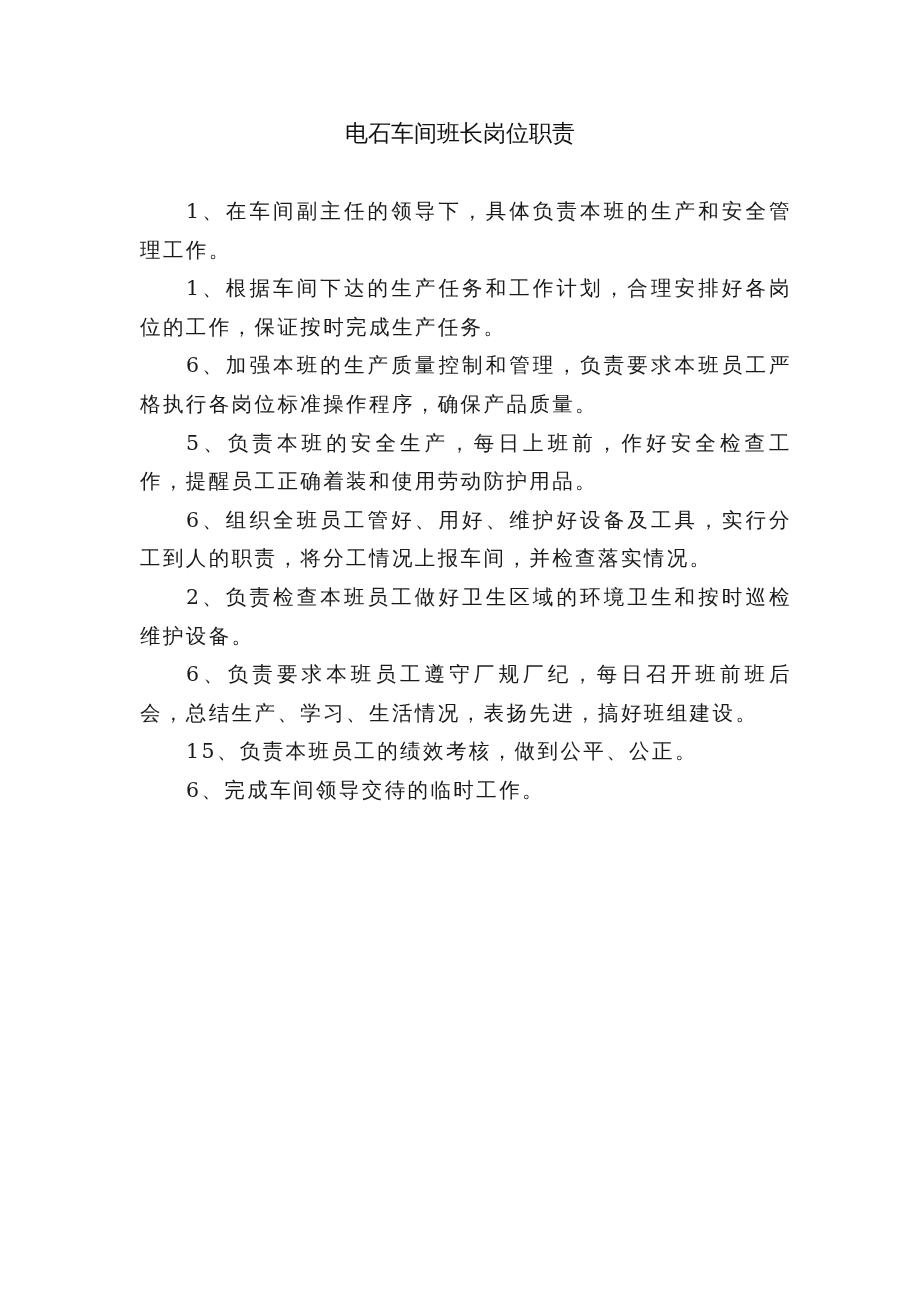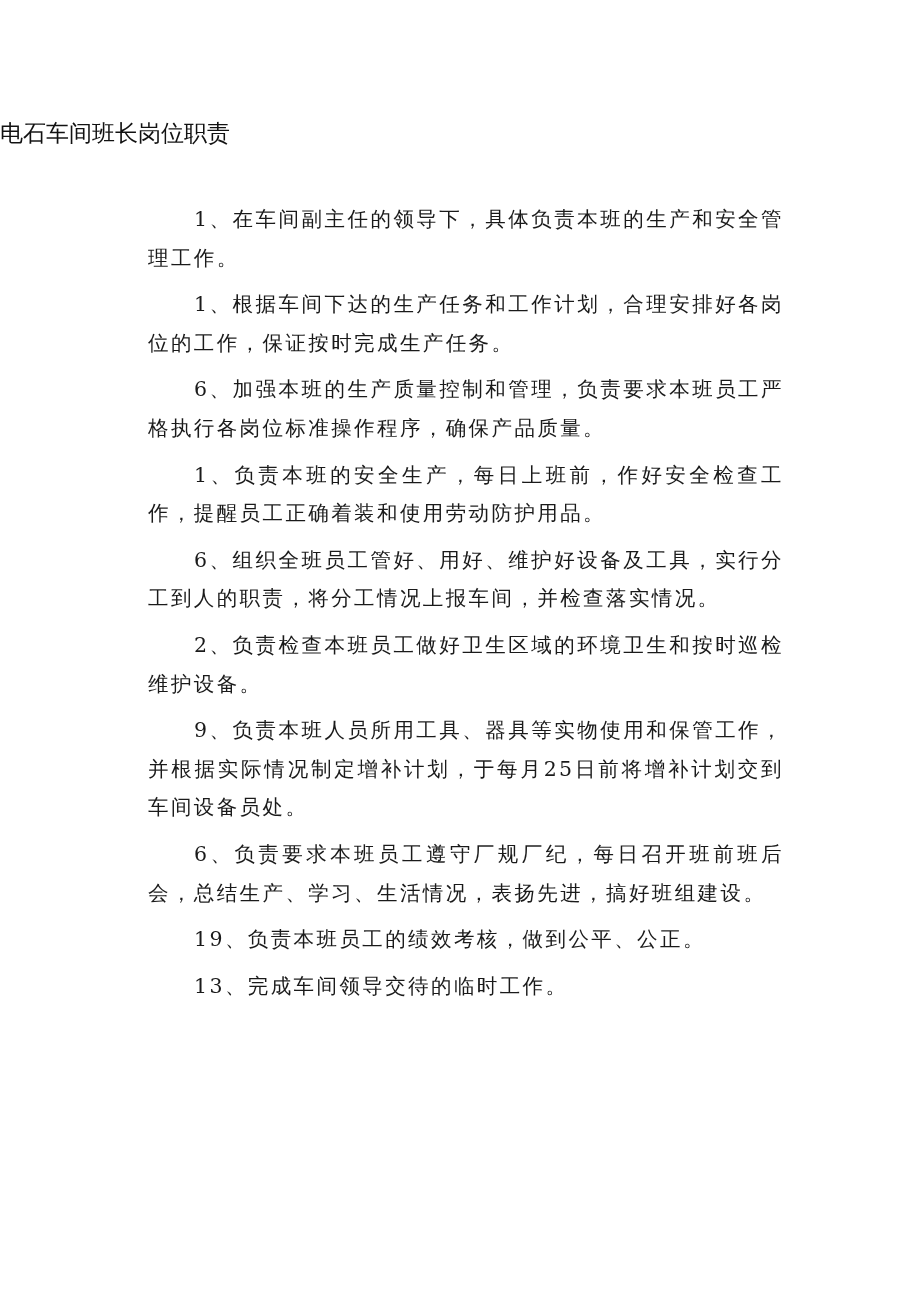--- a/index.html
+++ b/index.html
@@ -1,41 +1,40 @@
 <!DOCTYPE html>
 <html><head>
 <meta charset="utf-8">
 <style>
   html, body { margin: 0; padding: 0; background: #ffffff; }
   body { width: 920px; height: 1301px; position: relative; overflow: hidden; }
   .page {
     position: absolute; left: 0; top: 0; width: 920px; height: 1301px; background: #ffffff;
   }
   .title {
-    position: absolute; left: 0; top: 116px; width: 920px; 
+    position: absolute; left: 0; top: 116px; width: 920px; text-align: center;
     font-family: "DejaVu Sans", sans-serif; font-size: 23px; color: #111;
     letter-spacing: 0px; line-height: 34px;
   }
   .body {
     position: absolute; left: 140px; top: 192px; width: 652px;
     font-family: "DejaVu Serif", serif; font-size: 20.5px; color: #1a1a1a;
     line-height: 38.6px; letter-spacing: 2.4px;
   }
-  .para { margin: 8px; text-indent: 46px; text-align: justify; }
+  .para { margin: 0; text-indent: 46px; text-align: justify; }
 </style>
 </head>
 <body>
 
 <div class="page">
   <div class="title">电石车间班长岗位职责</div>
   <div class="body">
     <p class="para">1、在车间副主任的领导下，具体负责本班的生产和安全管理工作。</p>
     <p class="para">1、根据车间下达的生产任务和工作计划，合理安排好各岗位的工作，保证按时完成生产任务。</p>
     <p class="para">6、加强本班的生产质量控制和管理，负责要求本班员工严格执行各岗位标准操作程序，确保产品质量。</p>
-    <p class="para">1、负责本班的安全生产，每日上班前，作好安全检查工作，提醒员工正确着装和使用劳动防护用品。</p>
+    <p class="para">5、负责本班的安全生产，每日上班前，作好安全检查工作，提醒员工正确着装和使用劳动防护用品。</p>
     <p class="para">6、组织全班员工管好、用好、维护好设备及工具，实行分工到人的职责，将分工情况上报车间，并检查落实情况。</p>
     <p class="para">2、负责检查本班员工做好卫生区域的环境卫生和按时巡检维护设备。</p>
-    <p class="para">9、负责本班人员所用工具、器具等实物使用和保管工作，并根据实际情况制定增补计划，于每月25日前将增补计划交到车间设备员处。</p>
     <p class="para">6、负责要求本班员工遵守厂规厂纪，每日召开班前班后会，总结生产、学习、生活情况，表扬先进，搞好班组建设。</p>
-    <p class="para">19、负责本班员工的绩效考核，做到公平、公正。</p>
-    <p class="para">13、完成车间领导交待的临时工作。</p>
+    <p class="para">15、负责本班员工的绩效考核，做到公平、公正。</p>
+    <p class="para">6、完成车间领导交待的临时工作。</p>
   </div>
 </div>
 
 </body></html>

